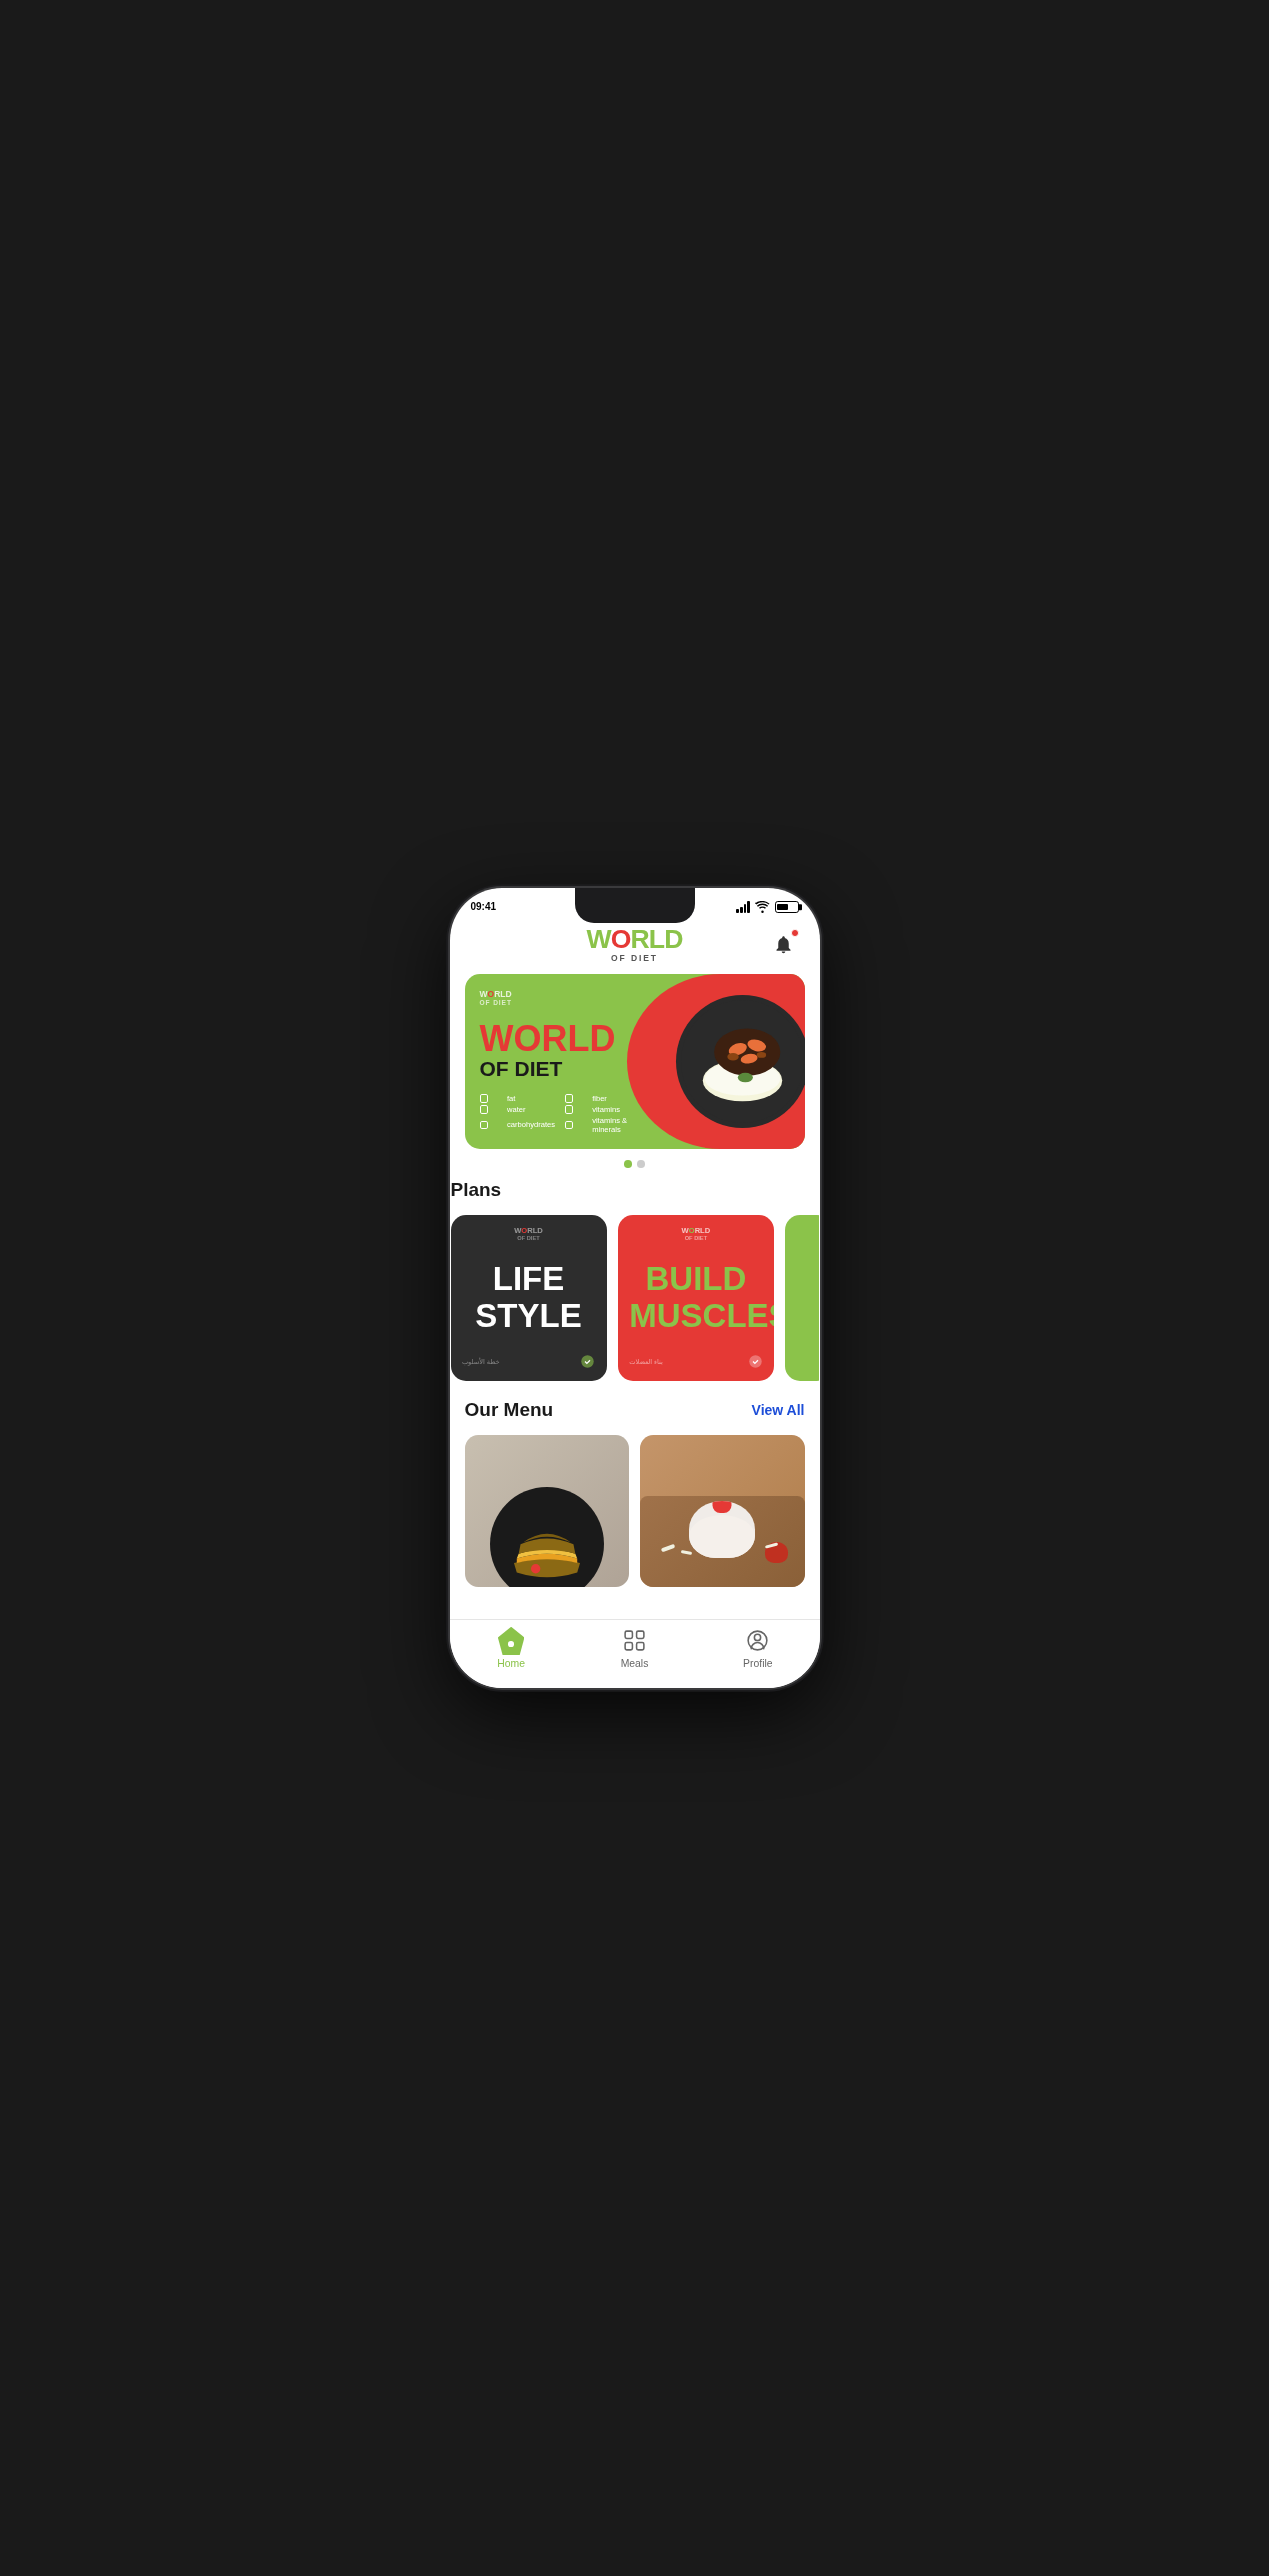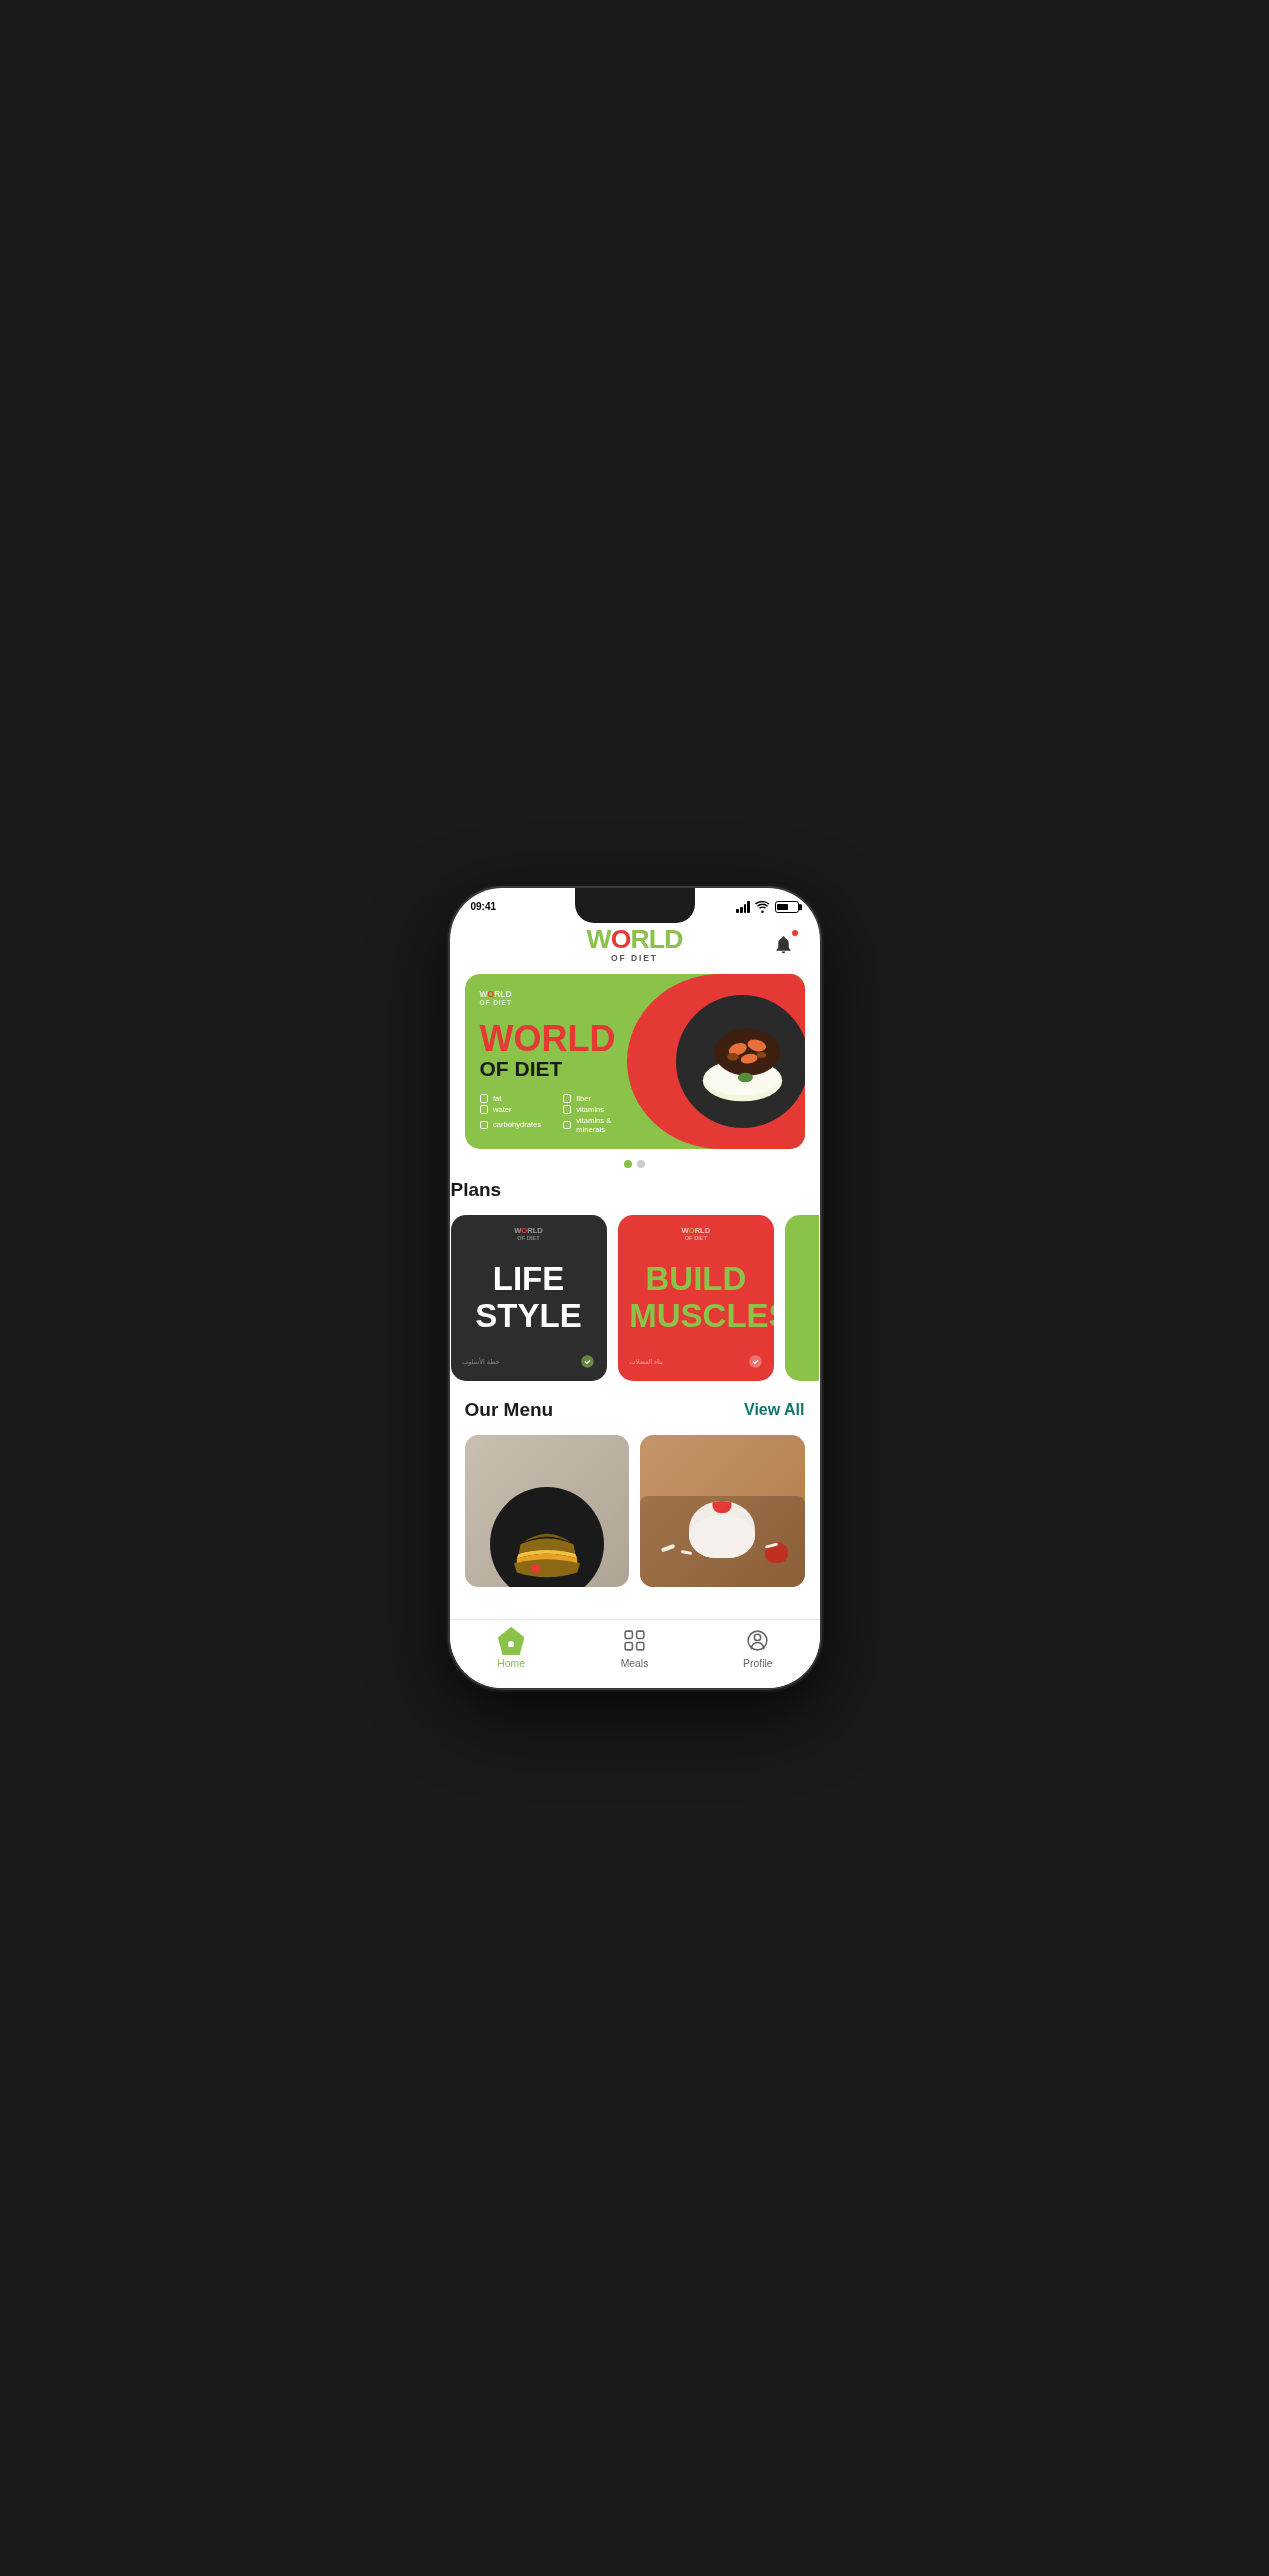--- a/index.html
+++ b/index.html
@@ -162,21 +162,21 @@
       color: #fff;
     }
     .banner-checklist {
       display: grid;
       grid-template-columns: 1fr 1fr;
       gap: 1.9px 9.5px;
     }
     .banner-check-item {
       display: flex;
       align-items: center;
-      gap: 5px;
+      gap: 19px;
       font-size: 7.6px;
       color: #fff;
     }
     .check-box {
       width: 8.5px;
       height: 8.5px;
       border: 1.4px solid #fff;
       border-radius: 1.9px;
       flex-shrink: 0;
     }
@@ -283,23 +283,23 @@
       align-items: center;
       padding: 0 15px;
       margin-bottom: 13.3px;
     }
     .menu-title {
       font-size: 19px;
       font-weight: 700;
       color: #1a1a1a;
     }
     .view-all {
-      font-size: 16px;
+      font-size: 14px;
       font-weight: 600;
-      color: #0f766e;
+      color: #1d4ed8;
       cursor: pointer;
     }
     .menu-grid {
       display: grid;
       grid-template-columns: 1fr 1fr;
       gap: 11.4px;
       padding: 0 15px;
       padding-bottom: 15px;
     }
     .menu-card {

